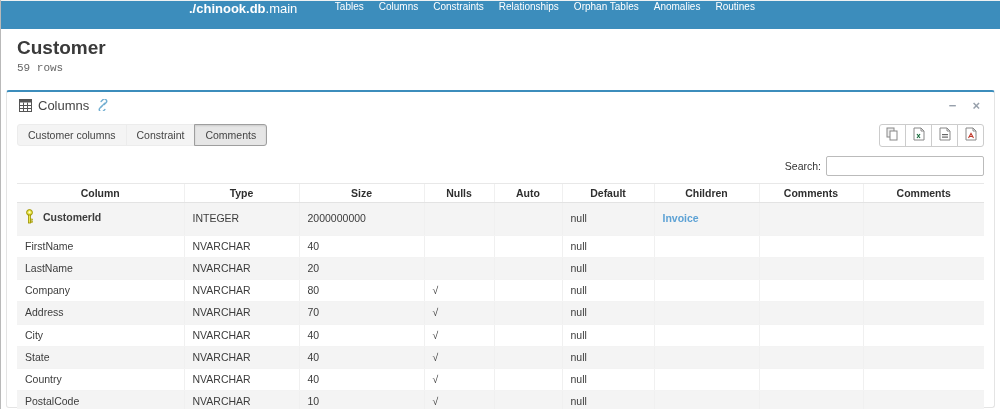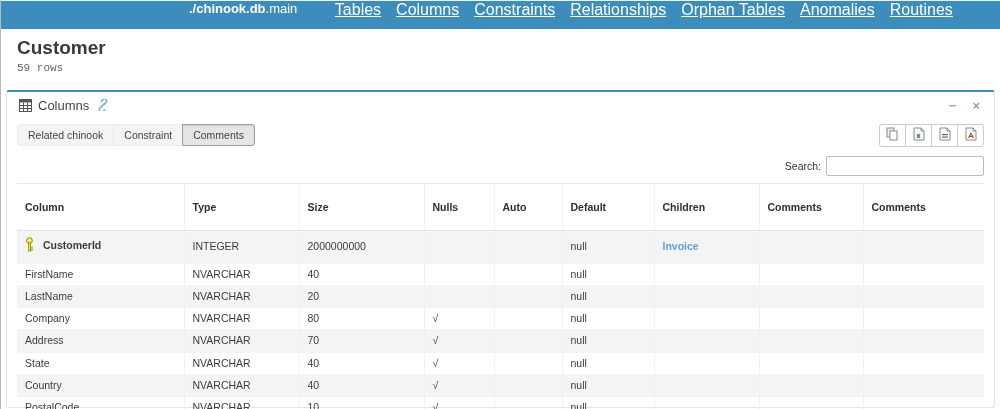--- a/index.html
+++ b/index.html
@@ -13,21 +13,21 @@
   
   .navbar {
     height:29px; background:#3c8dbc; color:#fff;
     display:flex; align-items:flex-start;
     border-top:1px solid #eef1f2;
   }
   .brand { margin-left:188px; font-size:13px; white-space:nowrap; }
   .brand .bold { font-weight:bold; }
   .nav-items { display:flex; margin-left:30px; }
   .nav-item {
-    font-size:16px; padding:0 7.5px; color:#fff; cursor:pointer; white-space:nowrap;text-decoration:underline;
+    font-size:10px; padding:0 7.5px; color:#fff; cursor:pointer; white-space:nowrap;
   }
   
   .content-header { padding:8px 16px 0 16px; }
   .page-title { font-size:19px; font-weight:700; color:#3a3a3a; margin:0; line-height:1.15; }
   .page-sub { font-size:11px; color:#666; margin-top:3px;font-family:Liberation Mono, monospace; }
   
   .box {
     margin:16px 5px 0 5px;
     background:#fff;
     border:1px solid #e4e4e4;
@@ -71,22 +71,22 @@
   .search-wrap { display:flex; align-items:center; margin-top:1px; }
   .search-label { font-size:10.5px; color:#333; margin-right:5px; }
   .search-input {
     width:158px; height:20px; border:1px solid #bbb; border-radius:2px;
     font-size:11px; padding:1px 5px; font-family:"Liberation Sans",sans-serif;
   }
   
   .dt-wrap { padding:7px 10px 0 10px; }
   table.data { width:100%; border-collapse:collapse; table-layout:fixed; font-size:10.5px; }
   table.data th {
-    text-align:left; font-weight:bold; color:#2f2f2f;
-    padding:17px 8px; line-height:1.2;
+    text-align:center; font-weight:bold; color:#2f2f2f;
+    padding:3px 8px; line-height:1.2;
     border-top:1px solid #e8e8e8; border-bottom:1px solid #e3e3e3;
     border-left:1px solid #f0f0f0;
   }
   table.data td {
     padding:3px 8px; line-height:1.45; color:#3c3c3c;
     border-left:1px solid #f0f0f0; border-bottom:1px solid #f3f3f3;
     overflow:hidden; white-space:nowrap;
   }
   table.data th:first-child, table.data td:first-child { border-left:none; }
   table.data tbody tr:nth-child(odd) { background:#f4f4f4; }
@@ -138,21 +138,21 @@
       </svg>
     </span>
     <div class="box-tools">
       <button class="tool-btn">−</button>
       <button class="tool-btn">×</button>
     </div>
   </div>
 
   <div class="toolbar-row">
     <div class="btn-group">
-      <button class="btn">Related chinook</button>
+      <button class="btn">Customer columns</button>
       <button class="btn">Constraint</button>
       <button class="btn active">Comments</button>
     </div>
     <div class="right-tools">
       <div class="btn-group">
         <button class="export-btn">
           <span>
             <svg width="13" height="14" viewBox="0 0 13 14">
                 <rect x="1" y="1" width="7" height="9" fill="#eee" stroke="#888"></rect>
                 <rect x="4" y="4" width="7" height="9" fill="#fff" stroke="#888"></rect>
@@ -281,20 +281,31 @@
           <td>NVARCHAR</td>
           <td>70</td>
           <td>√</td>
           <td></td>
           <td>null</td>
           <td></td>
           <td></td>
           <td></td>
         </tr>
         <tr>
+          <td class="col-name">City</td>
+          <td>NVARCHAR</td>
+          <td>40</td>
+          <td>√</td>
+          <td></td>
+          <td>null</td>
+          <td></td>
+          <td></td>
+          <td></td>
+        </tr>
+        <tr>
           <td class="col-name">State</td>
           <td>NVARCHAR</td>
           <td>40</td>
           <td>√</td>
           <td></td>
           <td>null</td>
           <td></td>
           <td></td>
           <td></td>
         </tr>

